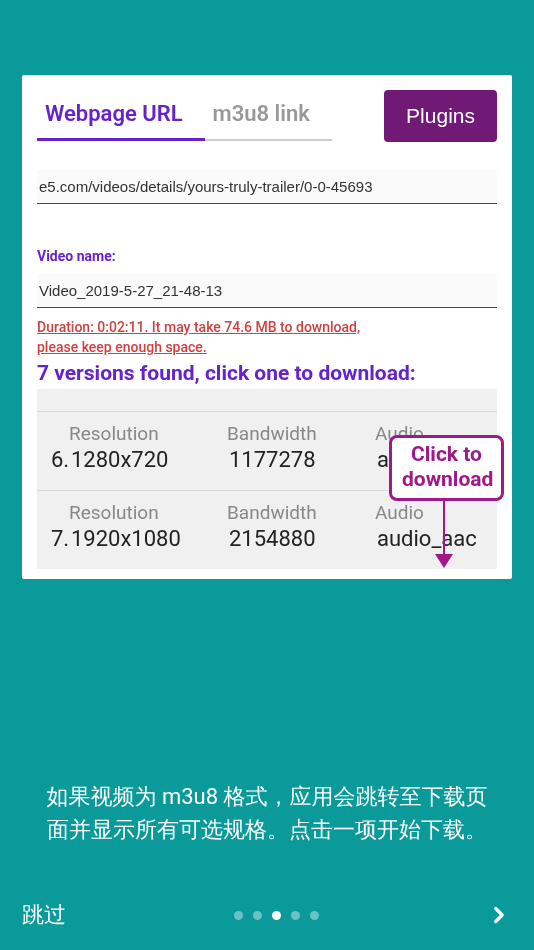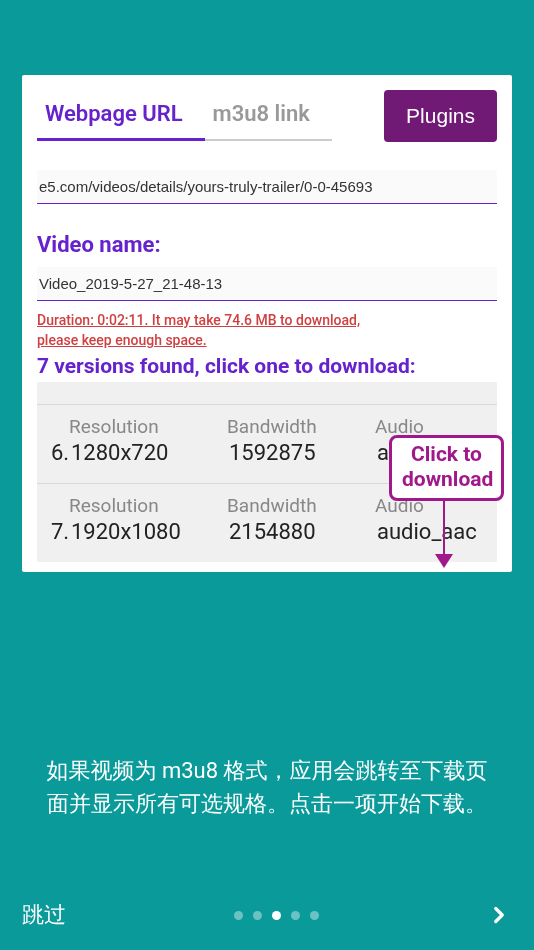--- a/index.html
+++ b/index.html
@@ -60,22 +60,22 @@
       border-bottom: 1.5px solid #6622cc;
       font-size: 15px;
       padding: 8px 2px;
       color: #333;
       background: #fafafa;
       outline: none;
     }
     .label {
       color: #6622cc;
       font-weight: 700;
-      font-size: 22px;
-      margin-top: 28px;
+      font-size: 14px;
+      margin-top: 44px;
       margin-bottom: 10px;
     }
     .warning {
       color: #d14040;
       font-size: 14px;
       font-weight: 500;
       margin-top: 10px;
       line-height: 1.4;
       width: 78%;
       text-decoration: underline;
@@ -152,21 +152,21 @@
     .version-values .idx { width: 20px; }
     .col-res { width: 158px; }
     .col-bw { width: 148px; }
     .col-aud { flex: 1; }
     .bottom-text {
       color: #fff;
       font-size: 22px;
       text-align: center;
       line-height: 1.5;
       margin-top: auto;
-      margin-bottom: 60px;
+      margin-bottom: 34px;
       padding: 0 18px;
     }
     .nav-bar {
       height: 70px;
       display: flex;
       align-items: center;
       padding: 0 22px;
     }
     .skip {
       color: #fff;
@@ -230,21 +230,21 @@
 
       <div class="version-row">
         <div class="version-labels">
           <span class="col-res">Resolution</span>
           <span class="col-bw">Bandwidth</span>
           <span class="col-aud">Audio</span>
         </div>
         <div class="version-values">
           <span class="idx">6.</span>
           <span class="col-res">1280x720</span>
-          <span class="col-bw">1592875</span>
+          <span class="col-bw">1177278</span>
           <span class="col-aud">audio_aac</span>
         </div>
       </div>
 
       <div class="version-row">
         <div class="version-labels">
           <span class="col-res">Resolution</span>
           <span class="col-bw">Bandwidth</span>
           <span class="col-aud">Audio</span>
         </div>

